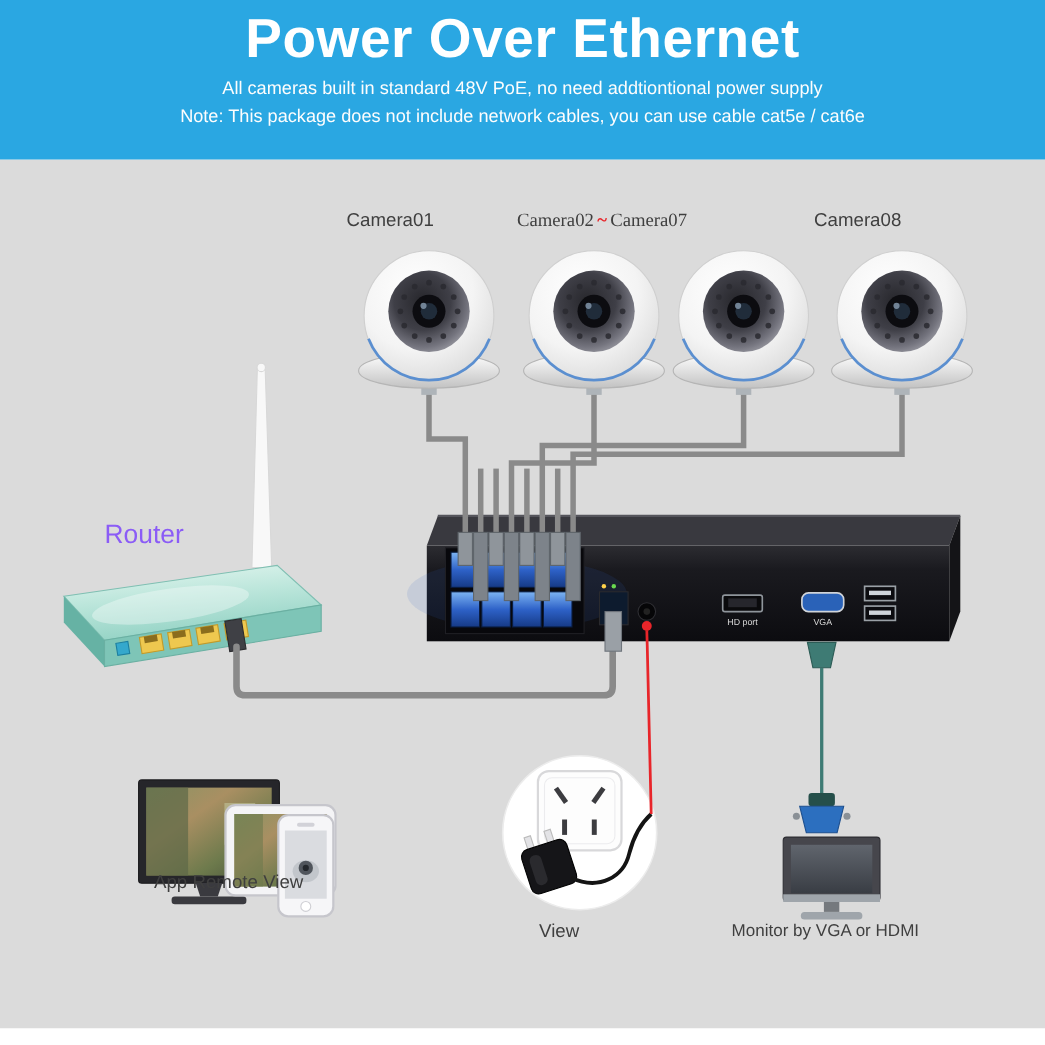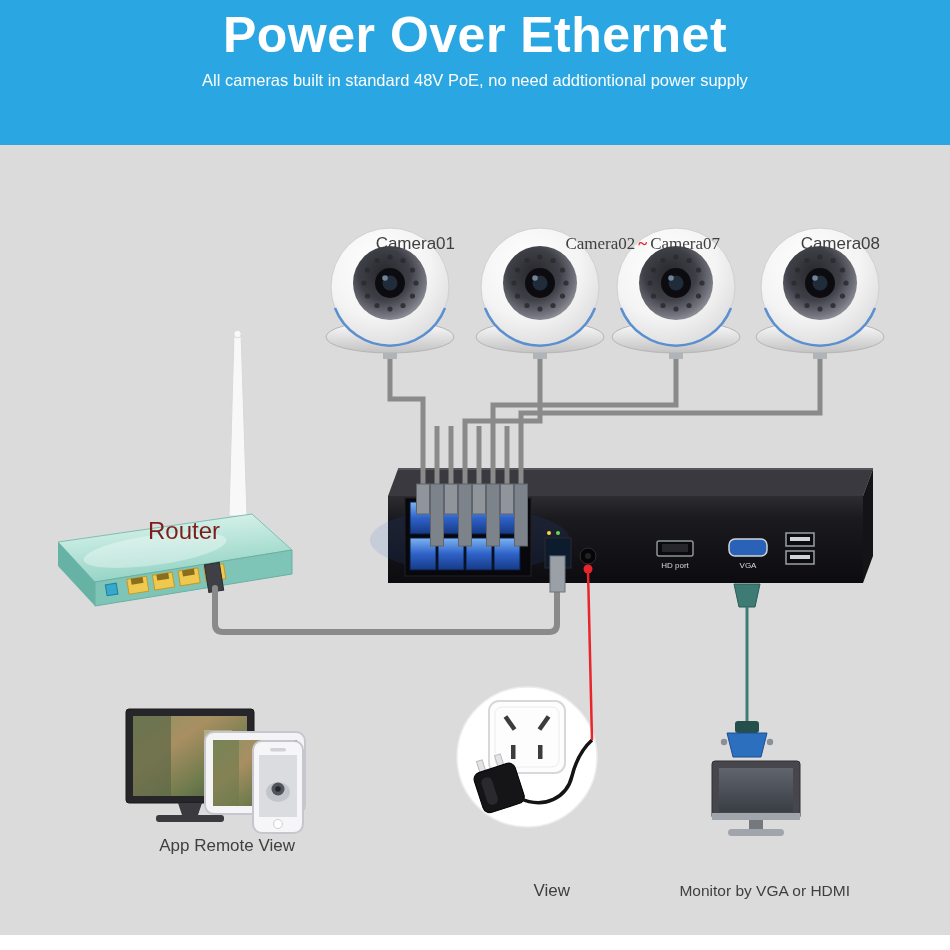--- a/index.html
+++ b/index.html
@@ -5,22 +5,22 @@
   html,body{margin:0;padding:0;background:#fff;}
   .page{position:relative;width:950px;height:950px;overflow:hidden;background:#fff;
         font-family:"Liberation Sans",sans-serif;}
   .diagram-bg{position:absolute;left:0;top:145px;width:950px;height:790px;background:#DBDBDB;}
   .banner{position:absolute;left:0;top:0;width:950px;height:145px;background:#2AA7E2;
           color:#fff;text-align:center;}
   .banner h1{margin:6px 12px 0;font-size:50px;font-weight:bold;letter-spacing:0.5px;
              font-family:"Liberation Sans",sans-serif;}
   .banner p{margin:7px 0 0;font-size:16.5px;font-weight:400;color:#fdfdfd;}
   .diagram-svg{position:absolute;left:0;top:0;}
-  .lbl{position:absolute;color:#3f3f3f;font-size:17px;text-align:right;white-space:nowrap;margin-top:44px;}
-  .lbl.router{font-size:24px;color:#7f1d1d;}
+  .lbl{position:absolute;color:#3f3f3f;font-size:17px;text-align:left;white-space:nowrap;}
+  .lbl.router{font-size:24px;color:#8b5cf6;}
   .lbl.small{font-size:15.5px;}
   .tilde{color:#E8252A;font-weight:bold;padding:0 3px;}
   .footer-strip{position:absolute;left:0;top:935px;width:950px;height:15px;background:#fff;}
 </style>
 </head>
 <body>
 
 <div class="page">
   <div class="diagram-bg"></div>
 
@@ -259,20 +259,21 @@
         <circle cx="278" cy="789" r="6.5" fill="#50555c"></circle>
         <circle cx="278" cy="789" r="2.8" fill="#23272c"></circle>
         <circle cx="278" cy="824" r="4.5" fill="#fff" stroke="#cfcfd4"></circle>
       </g>
     </g>
   </svg>
 
   <header class="banner">
     <h1>Power Over Ethernet</h1>
     <p>All cameras built in standard 48V PoE, no need addtiontional power supply</p>
+    <p>Note: This package does not include network cables, you can use cable cat5e / cat6e</p>
   </header>
 
   <div class="lbl" style="left:315px;top:190px;width:140px;">Camera01</div>
 
   <div class="lbl" style="left:470px;top:190px;width:250px;font-family:Liberation Serif, serif;"><span>Camera02</span><span class="tilde">~</span><span>Camera07</span></div>
 
   <div class="lbl" style="left:740px;top:190px;width:140px;">Camera08</div>
 
   <div class="lbl router" style="left:95px;top:473px;width:125px;">Router</div>
 

